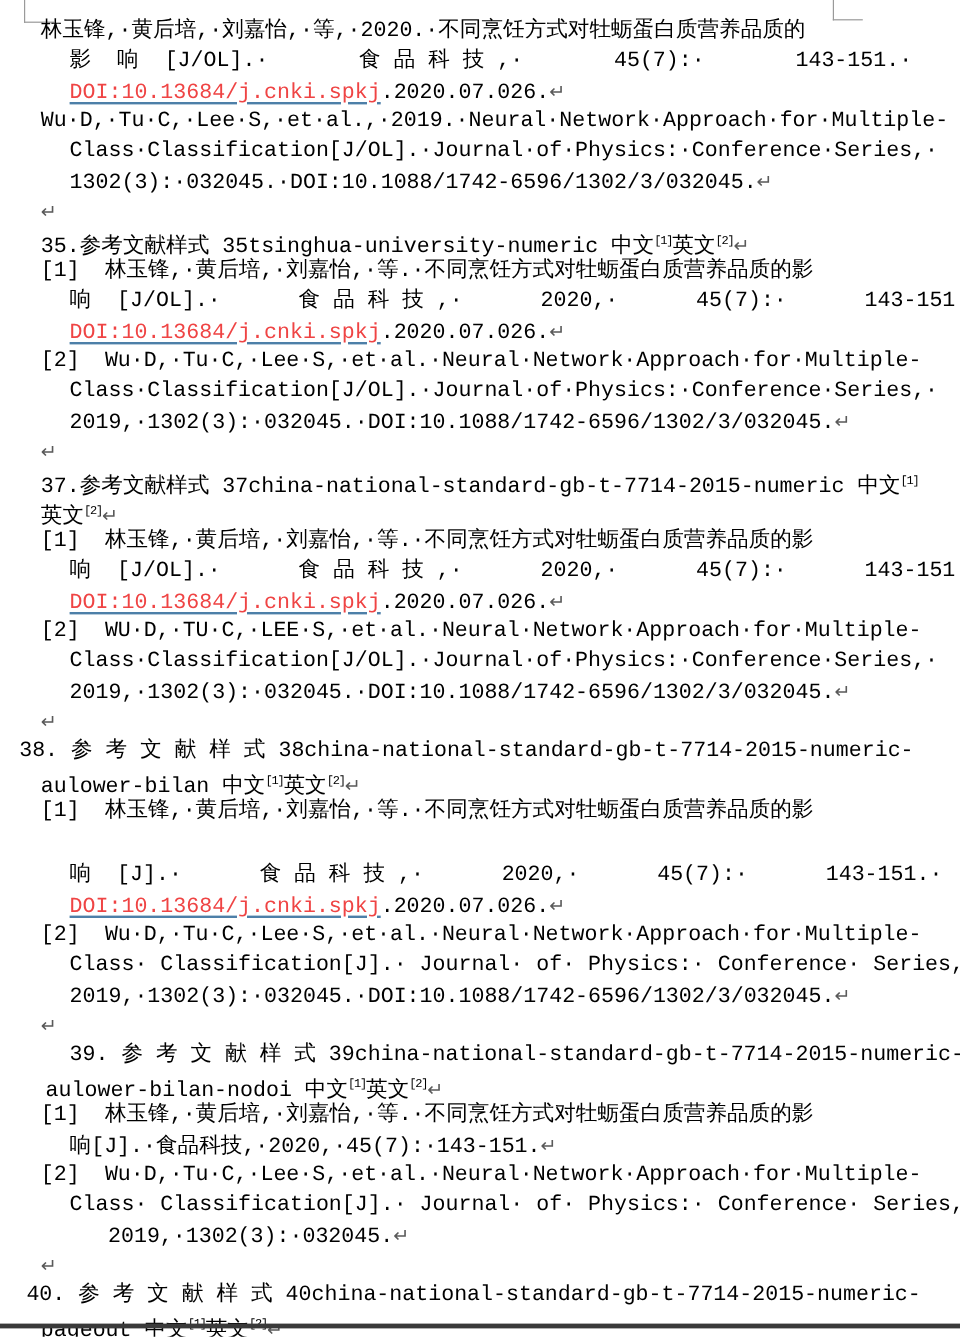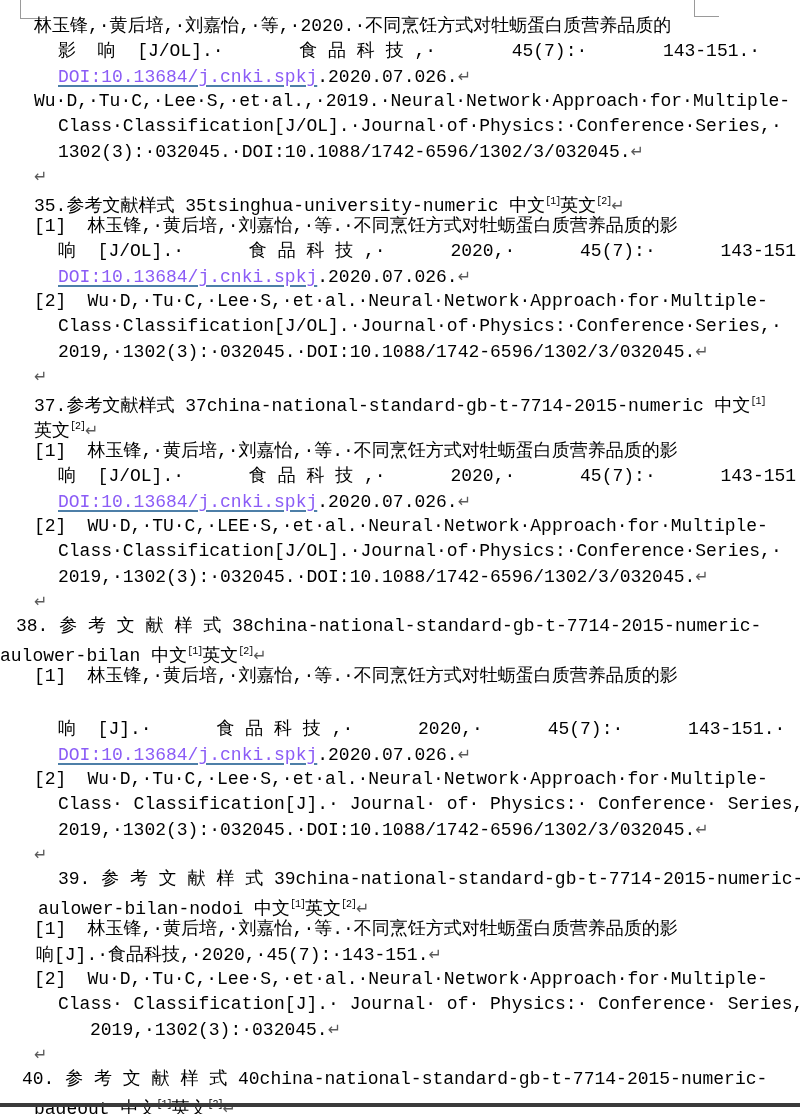--- a/index.html
+++ b/index.html
@@ -8,21 +8,21 @@
     position:relative;width:800px;height:802px;background:#ffffff;
     font-family:"Liberation Mono","DejaVu Sans Mono",monospace;
     font-size:18px;color:#000;
   }
   .doc{position:absolute;top:14px;left:0;right:0;}
   .line{height:25px;line-height:25px;white-space:pre;}
   .tab{display:inline-block;width:21px;}
   .pmark{color:#5a5a5a;font-family:"DejaVu Sans",sans-serif;font-size:16px;}
   .sup{font-size:10px;vertical-align:7px;letter-spacing:-1px;}
   .doi{
-    color:#8b5cf6;text-decoration:underline;
+    color:#ef4444;text-decoration:underline;
     text-decoration-color:#4d7fa8;text-decoration-thickness:2px;
     text-underline-offset:3px;cursor:pointer;
   }
   .corner{position:absolute;top:0;}
   .corner-tl{left:20px;width:24px;height:18px;border-left:1px solid #9a9a9a;border-bottom:1px solid #9a9a9a;}
   .corner-tr{left:694px;width:24px;height:16px;border-left:1px solid #9a9a9a;border-bottom:1px solid #9a9a9a;}
   .bottom-line{position:absolute;left:0;top:1103px;width:800px;height:4px;background:#3a3a3a;}
 </style>
 </head>
 <body>
@@ -79,21 +79,21 @@
           <div class="line" style="padding-left: 58px;"><span>Class·Classification[J/OL].·Journal·of·Physics:·Conference·Series,·</span></div>
           <div class="line" style="padding-left: 58px;"><span>2019,·1302(3):·032045.·DOI:10.1088/1742-6596/1302/3/032045.</span><span class="pmark">↵</span></div>
         </div>
         <div>
           <div class="line" style="padding-left: 34px;"><span class="pmark">↵</span></div>
         </div>
       </div>
       <div>
         <div>
           <div class="line" style="padding-left: 16px;"><span>38. 参 考 文 献 样 式 38china-national-standard-gb-t-7714-2015-numeric-</span></div>
-          <div class="line" style=""><span>aulower-bilan 中文</span><span class="sup">[1]</span><span>英文</span><span class="sup">[2]</span><span class="pmark">↵</span></div>
+          <div class="line" style="padding-left: 34px;"><span>aulower-bilan 中文</span><span class="sup">[1]</span><span>英文</span><span class="sup">[2]</span><span class="pmark">↵</span></div>
         </div>
         <div>
           <div class="line" style="padding-left: 34px;"><span>[1]</span><span class="tab"></span><span>林玉锋,·黄后培,·刘嘉怡,·等.·不同烹饪方式对牡蛎蛋白质营养品质的影</span></div>
           <div class="line" style="padding-left: 58px; margin-top: 28px;"><span>响  [J].·      食 品 科 技 ,·      2020,·      45(7):·      143-151.·</span></div>
           <div class="line" style="padding-left: 58px;"><span class="doi">DOI:10.13684/j.cnki.spkj</span><span>.2020.07.026.</span><span class="pmark">↵</span></div>
         </div>
         <div>
           <div class="line" style="padding-left: 34px;"><span>[2]</span><span class="tab"></span><span>Wu·D,·Tu·C,·Lee·S,·et·al.·Neural·Network·Approach·for·Multiple-</span></div>
           <div class="line" style="padding-left: 58px;"><span>Class· Classification[J].· Journal· of· Physics:· Conference· Series,·</span></div>
           <div class="line" style="padding-left: 58px;"><span>2019,·1302(3):·032045.·DOI:10.1088/1742-6596/1302/3/032045.</span><span class="pmark">↵</span></div>
@@ -102,21 +102,21 @@
           <div class="line" style="padding-left: 34px;"><span class="pmark">↵</span></div>
         </div>
       </div>
       <div>
         <div>
           <div class="line" style="padding-left: 34px; margin-left: 24px;"><span>39. 参 考 文 献 样 式 39china-national-standard-gb-t-7714-2015-numeric-</span></div>
           <div class="line" style="padding-left: 38px;"><span>aulower-bilan-nodoi 中文</span><span class="sup">[1]</span><span>英文</span><span class="sup">[2]</span><span class="pmark">↵</span></div>
         </div>
         <div>
           <div class="line" style="padding-left: 34px;"><span>[1]</span><span class="tab"></span><span>林玉锋,·黄后培,·刘嘉怡,·等.·不同烹饪方式对牡蛎蛋白质营养品质的影</span></div>
-          <div class="line" style="padding-left: 36px;"><span>响[J].·食品科技,·2020,·45(7):·143-151.</span><span class="pmark">↵</span></div>
+          <div class="line" style="padding-left: 58px;"><span>响[J].·食品科技,·2020,·45(7):·143-151.</span><span class="pmark">↵</span></div>
         </div>
         <div>
           <div class="line" style="padding-left: 34px;"><span>[2]</span><span class="tab"></span><span>Wu·D,·Tu·C,·Lee·S,·et·al.·Neural·Network·Approach·for·Multiple-</span></div>
           <div class="line" style="padding-left: 58px;"><span>Class· Classification[J].· Journal· of· Physics:· Conference· Series,·</span></div>
           <div class="line" style="padding-left: 90px;"><span>2019,·1302(3):·032045.</span><span class="pmark">↵</span></div>
         </div>
         <div>
           <div class="line" style="padding-left: 34px;"><span class="pmark">↵</span></div>
         </div>
       </div>

